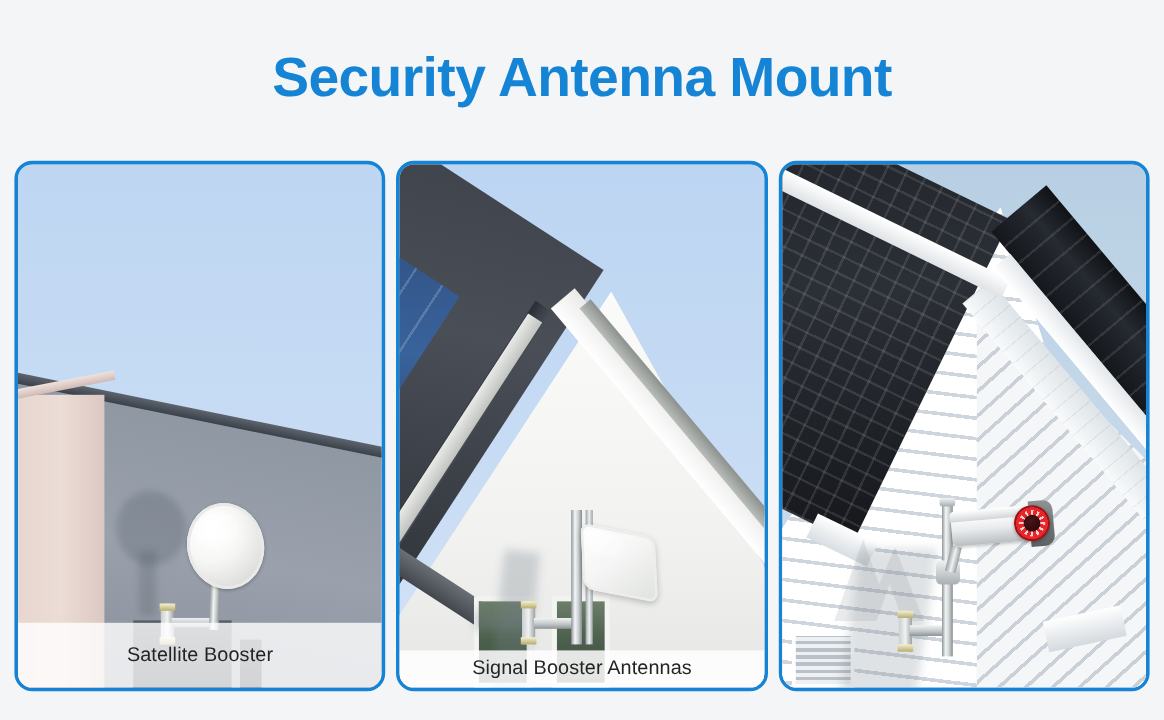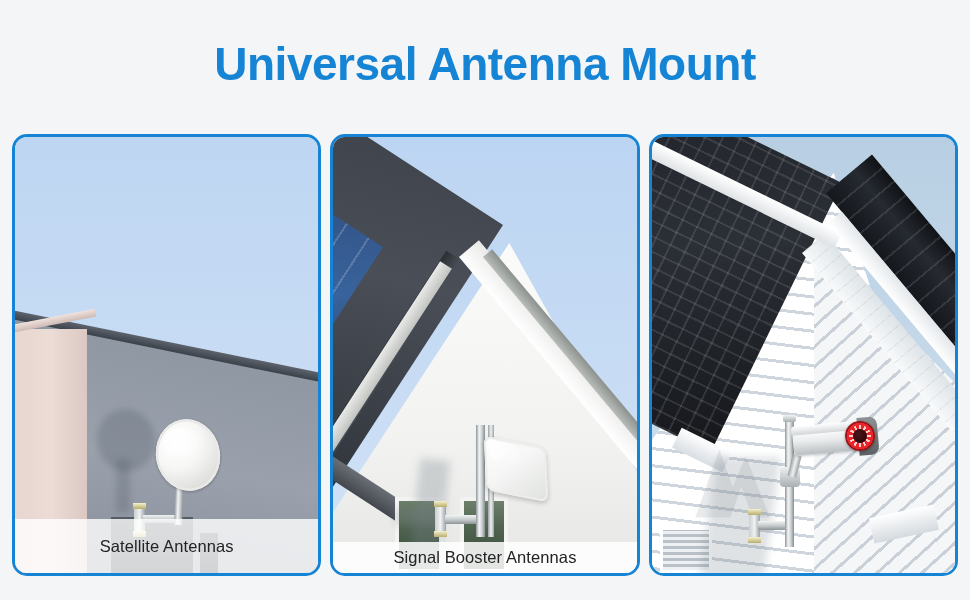--- a/index.html
+++ b/index.html
@@ -539,21 +539,21 @@
   .c3-watermark {
     position: absolute; left: 30px; bottom: 40px;
     width: 110px; height: 110px;
     opacity: 0.18;
     z-index: 12;
   }
 </style>
 </head>
 <body>
 
-<h1 class="banner-title">Universal Antenna Mount</h1>
+<h1 class="banner-title">Security Antenna Mount</h1>
 
 <div class="card-row">
 
   <div class="card card-1">
     <div class="photo">
       <div class="c1-sky"></div>
       <div class="c1-wall"></div>
       <div class="c1-fascia"></div>
       <div class="c1-chimney"></div>
       <div class="c1-chimney-cap"></div>
@@ -562,21 +562,21 @@
       <div class="c1-shadow"></div>
       <div class="c1-shadow-arm"></div>
       <div class="c1-plate"></div>
       <div class="c1-arm-h"></div>
       <div class="c1-arm"></div>
       <div class="c1-bolt-a"></div>
       <div class="c1-bolt-b"></div>
       <div class="c1-dish"></div>
     </div>
     <div class="caption">
-      <span>Satellite Antennas</span>
+      <span>Satellite Booster</span>
     </div>
   </div>
 
   <div class="card card-2">
     <div class="photo">
       <div class="c2-sky"></div>
       <div class="c2-gable"></div>
       <div class="c2-roof-l"></div>
       <div class="c2-solar"></div>
       <div class="c2-ridge"></div>

